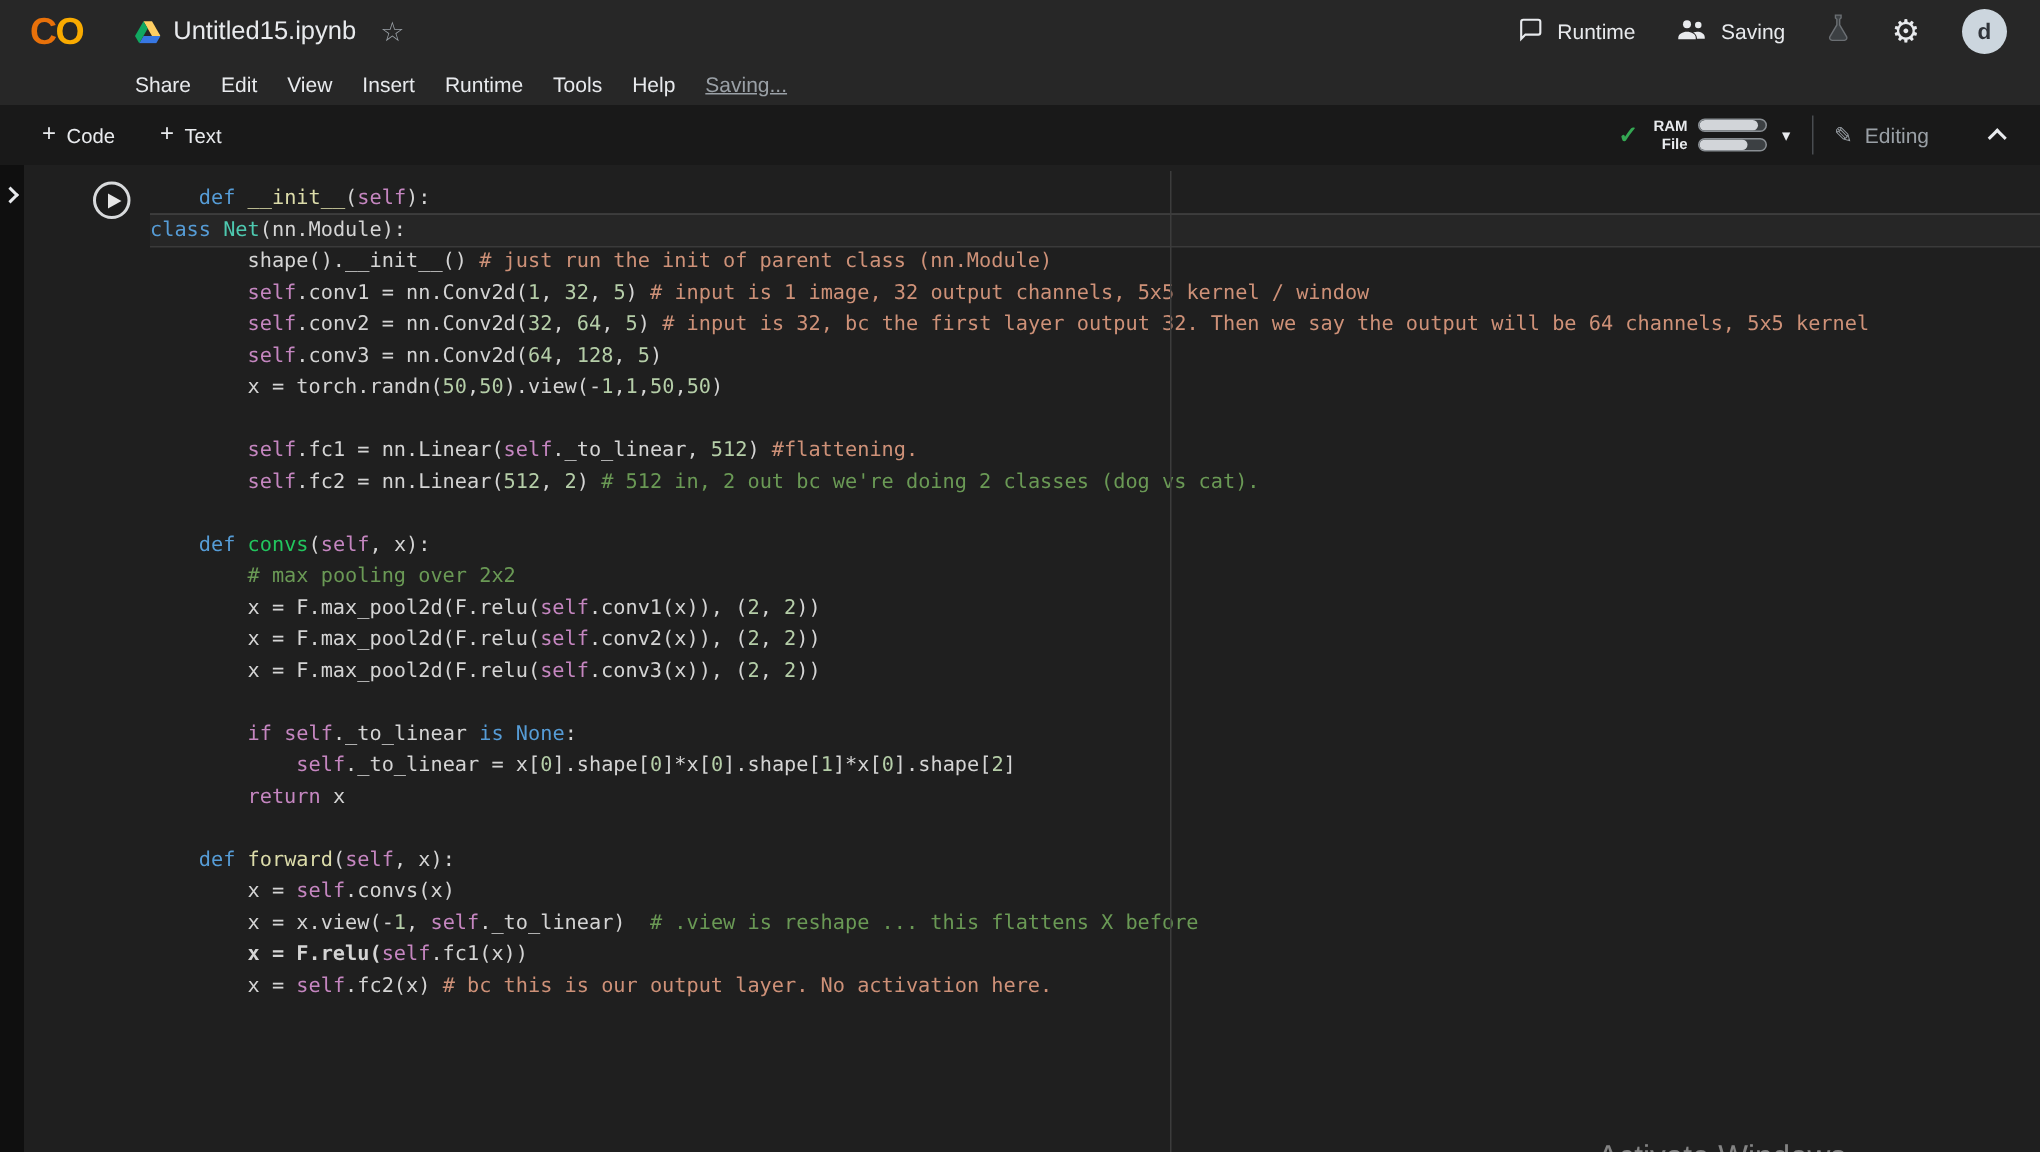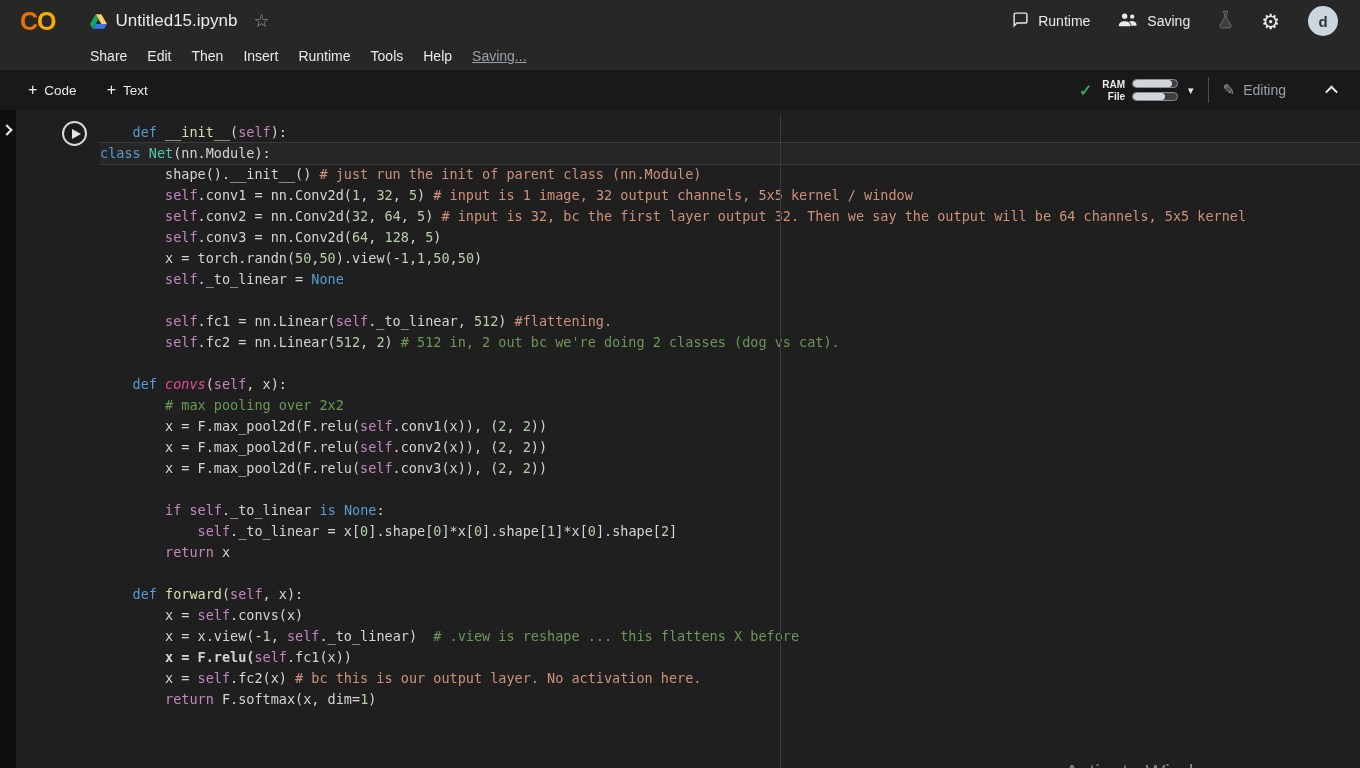--- a/index.html
+++ b/index.html
@@ -120,21 +120,21 @@
 
         <span class="gear">⚙</span>
 
         <div class="avatar">d</div>
       </div>
     </div>
 
     <nav class="menubar">
       <span class="menu-item">Share</span>
       <span class="menu-item">Edit</span>
-      <span class="menu-item">Then</span>
+      <span class="menu-item">View</span>
       <span class="menu-item">Insert</span>
       <span class="menu-item">Runtime</span>
       <span class="menu-item">Tools</span>
       <span class="menu-item">Help</span>
       <span class="saving">Saving...</span>
     </nav>
   </header>
 
   <div class="toolbar">
     <div class="tbtn">
@@ -191,41 +191,39 @@
       </div>
       <div class="editor">
         <div id="code-lines">
             <div class="code-line"><span style="color: rgb(212, 212, 212);">    </span><span style="color: rgb(86, 156, 214);">def</span><span style="color: rgb(212, 212, 212);"> </span><span style="color: rgb(220, 220, 170);">__init__</span><span style="color: rgb(212, 212, 212);">(</span><span style="color: rgb(197, 134, 192);">self</span><span style="color: rgb(212, 212, 212);">):</span></div>
             <div class="code-line current"><span style="color: rgb(86, 156, 214);">class</span><span style="color: rgb(212, 212, 212);"> </span><span style="color: rgb(78, 201, 176);">Net</span><span style="color: rgb(212, 212, 212);">(nn.Module):</span></div>
             <div class="code-line"><span style="color: rgb(212, 212, 212);">        shape().__init__() </span><span style="color: rgb(206, 145, 120);"># just run the init of parent class (nn.Module)</span></div>
             <div class="code-line"><span style="color: rgb(212, 212, 212);">        </span><span style="color: rgb(197, 134, 192);">self</span><span style="color: rgb(212, 212, 212);">.conv1 = nn.Conv2d(</span><span style="color: rgb(181, 206, 168);">1</span><span style="color: rgb(212, 212, 212);">, </span><span style="color: rgb(181, 206, 168);">32</span><span style="color: rgb(212, 212, 212);">, </span><span style="color: rgb(181, 206, 168);">5</span><span style="color: rgb(212, 212, 212);">) </span><span style="color: rgb(206, 145, 120);"># input is 1 image, 32 output channels, 5x5 kernel / window</span></div>
             <div class="code-line"><span style="color: rgb(212, 212, 212);">        </span><span style="color: rgb(197, 134, 192);">self</span><span style="color: rgb(212, 212, 212);">.conv2 = nn.Conv2d(</span><span style="color: rgb(181, 206, 168);">32</span><span style="color: rgb(212, 212, 212);">, </span><span style="color: rgb(181, 206, 168);">64</span><span style="color: rgb(212, 212, 212);">, </span><span style="color: rgb(181, 206, 168);">5</span><span style="color: rgb(212, 212, 212);">) </span><span style="color: rgb(206, 145, 120);"># input is 32, bc the first layer output 32. Then we say the output will be 64 channels, 5x5 kernel</span></div>
             <div class="code-line"><span style="color: rgb(212, 212, 212);">        </span><span style="color: rgb(197, 134, 192);">self</span><span style="color: rgb(212, 212, 212);">.conv3 = nn.Conv2d(</span><span style="color: rgb(181, 206, 168);">64</span><span style="color: rgb(212, 212, 212);">, </span><span style="color: rgb(181, 206, 168);">128</span><span style="color: rgb(212, 212, 212);">, </span><span style="color: rgb(181, 206, 168);">5</span><span style="color: rgb(212, 212, 212);">)</span></div>
             <div class="code-line"><span style="color: rgb(212, 212, 212);">        x = torch.randn(</span><span style="color: rgb(181, 206, 168);">50</span><span style="color: rgb(212, 212, 212);">,</span><span style="color: rgb(181, 206, 168);">50</span><span style="color: rgb(212, 212, 212);">).view(-</span><span style="color: rgb(181, 206, 168);">1</span><span style="color: rgb(212, 212, 212);">,</span><span style="color: rgb(181, 206, 168);">1</span><span style="color: rgb(212, 212, 212);">,</span><span style="color: rgb(181, 206, 168);">50</span><span style="color: rgb(212, 212, 212);">,</span><span style="color: rgb(181, 206, 168);">50</span><span style="color: rgb(212, 212, 212);">)</span></div>
-            <div class="code-line"><span style="color: rgb(212, 212, 212);">        </span><span style="color: rgb(197, 134, 192);">self</span><span style="color: rgb(212, 212, 212);">._to_linear = </span><span style="color: rgb(86, 156, 214);">None</span></div>
             <div class="code-line">&nbsp;</div>
             <div class="code-line"><span style="color: rgb(212, 212, 212);">        </span><span style="color: rgb(197, 134, 192);">self</span><span style="color: rgb(212, 212, 212);">.fc1 = nn.Linear(</span><span style="color: rgb(197, 134, 192);">self</span><span style="color: rgb(212, 212, 212);">._to_linear, </span><span style="color: rgb(181, 206, 168);">512</span><span style="color: rgb(212, 212, 212);">) </span><span style="color: rgb(206, 145, 120);">#flattening.</span></div>
             <div class="code-line"><span style="color: rgb(212, 212, 212);">        </span><span style="color: rgb(197, 134, 192);">self</span><span style="color: rgb(212, 212, 212);">.fc2 = nn.Linear(</span><span style="color: rgb(181, 206, 168);">512</span><span style="color: rgb(212, 212, 212);">, </span><span style="color: rgb(181, 206, 168);">2</span><span style="color: rgb(212, 212, 212);">) </span><span style="color: rgb(106, 153, 85);"># 512 in, 2 out bc we're doing 2 classes (dog vs cat).</span></div>
             <div class="code-line">&nbsp;</div>
-            <div class="code-line"><span style="color: rgb(212, 212, 212);">    </span><span style="color: rgb(86, 156, 214);">def</span><span style="color: rgb(212, 212, 212);"> </span><span style="color: #ec4899; font-style: italic;">convs</span><span style="color: rgb(212, 212, 212);">(</span><span style="color: rgb(197, 134, 192);">self</span><span style="color: rgb(212, 212, 212);">, x):</span></div>
+            <div class="code-line"><span style="color: rgb(212, 212, 212);">    </span><span style="color: rgb(86, 156, 214);">def</span><span style="color: rgb(212, 212, 212);"> </span><span style="color: #22c55e;">convs</span><span style="color: rgb(212, 212, 212);">(</span><span style="color: rgb(197, 134, 192);">self</span><span style="color: rgb(212, 212, 212);">, x):</span></div>
             <div class="code-line"><span style="color: rgb(212, 212, 212);">        </span><span style="color: rgb(106, 153, 85);"># max pooling over 2x2</span></div>
             <div class="code-line"><span style="color: rgb(212, 212, 212);">        x = F.max_pool2d(F.relu(</span><span style="color: rgb(197, 134, 192);">self</span><span style="color: rgb(212, 212, 212);">.conv1(x)), (</span><span style="color: rgb(181, 206, 168);">2</span><span style="color: rgb(212, 212, 212);">, </span><span style="color: rgb(181, 206, 168);">2</span><span style="color: rgb(212, 212, 212);">))</span></div>
             <div class="code-line"><span style="color: rgb(212, 212, 212);">        x = F.max_pool2d(F.relu(</span><span style="color: rgb(197, 134, 192);">self</span><span style="color: rgb(212, 212, 212);">.conv2(x)), (</span><span style="color: rgb(181, 206, 168);">2</span><span style="color: rgb(212, 212, 212);">, </span><span style="color: rgb(181, 206, 168);">2</span><span style="color: rgb(212, 212, 212);">))</span></div>
             <div class="code-line"><span style="color: rgb(212, 212, 212);">        x = F.max_pool2d(F.relu(</span><span style="color: rgb(197, 134, 192);">self</span><span style="color: rgb(212, 212, 212);">.conv3(x)), (</span><span style="color: rgb(181, 206, 168);">2</span><span style="color: rgb(212, 212, 212);">, </span><span style="color: rgb(181, 206, 168);">2</span><span style="color: rgb(212, 212, 212);">))</span></div>
             <div class="code-line">&nbsp;</div>
             <div class="code-line"><span style="color: rgb(212, 212, 212);">        </span><span style="color: rgb(197, 134, 192);">if</span><span style="color: rgb(212, 212, 212);"> </span><span style="color: rgb(197, 134, 192);">self</span><span style="color: rgb(212, 212, 212);">._to_linear </span><span style="color: rgb(86, 156, 214);">is</span><span style="color: rgb(212, 212, 212);"> </span><span style="color: rgb(86, 156, 214);">None</span><span style="color: rgb(212, 212, 212);">:</span></div>
             <div class="code-line"><span style="color: rgb(212, 212, 212);">            </span><span style="color: rgb(197, 134, 192);">self</span><span style="color: rgb(212, 212, 212);">._to_linear = x[</span><span style="color: rgb(181, 206, 168);">0</span><span style="color: rgb(212, 212, 212);">].shape[</span><span style="color: rgb(181, 206, 168);">0</span><span style="color: rgb(212, 212, 212);">]*x[</span><span style="color: rgb(181, 206, 168);">0</span><span style="color: rgb(212, 212, 212);">].shape[</span><span style="color: rgb(181, 206, 168);">1</span><span style="color: rgb(212, 212, 212);">]*x[</span><span style="color: rgb(181, 206, 168);">0</span><span style="color: rgb(212, 212, 212);">].shape[</span><span style="color: rgb(181, 206, 168);">2</span><span style="color: rgb(212, 212, 212);">]</span></div>
             <div class="code-line"><span style="color: rgb(212, 212, 212);">        </span><span style="color: rgb(197, 134, 192);">return</span><span style="color: rgb(212, 212, 212);"> x</span></div>
             <div class="code-line">&nbsp;</div>
             <div class="code-line"><span style="color: rgb(212, 212, 212);">    </span><span style="color: rgb(86, 156, 214);">def</span><span style="color: rgb(212, 212, 212);"> </span><span style="color: rgb(220, 220, 170);">forward</span><span style="color: rgb(212, 212, 212);">(</span><span style="color: rgb(197, 134, 192);">self</span><span style="color: rgb(212, 212, 212);">, x):</span></div>
             <div class="code-line"><span style="color: rgb(212, 212, 212);">        x = </span><span style="color: rgb(197, 134, 192);">self</span><span style="color: rgb(212, 212, 212);">.convs(x)</span></div>
             <div class="code-line"><span style="color: rgb(212, 212, 212);">        x = x.view(-</span><span style="color: rgb(181, 206, 168);">1</span><span style="color: rgb(212, 212, 212);">, </span><span style="color: rgb(197, 134, 192);">self</span><span style="color: rgb(212, 212, 212);">._to_linear)  </span><span style="color: rgb(106, 153, 85);"># .view is reshape ... this flattens X before</span></div>
             <div class="code-line"><span style="color: rgb(212, 212, 212); font-weight: bold;">        x = F.relu(</span><span style="color: rgb(197, 134, 192);">self</span><span style="color: rgb(212, 212, 212);">.fc1(x))</span></div>
             <div class="code-line"><span style="color: rgb(212, 212, 212);">        x = </span><span style="color: rgb(197, 134, 192);">self</span><span style="color: rgb(212, 212, 212);">.fc2(x) </span><span style="color: rgb(206, 145, 120);"># bc this is our output layer. No activation here.</span></div>
-            <div class="code-line"><span style="color: rgb(212, 212, 212);">        </span><span style="color: rgb(197, 134, 192);">return</span><span style="color: rgb(212, 212, 212);"> F.softmax(x, dim=</span><span style="color: rgb(181, 206, 168);">1</span><span style="color: rgb(212, 212, 212);">)</span></div>
           </div>
         <div class="ruler"></div>
       </div>
     </div>
 
     <div class="watermark">
       <div class="wm-title">Activate Windows</div>
 
     </div>
   </div>

